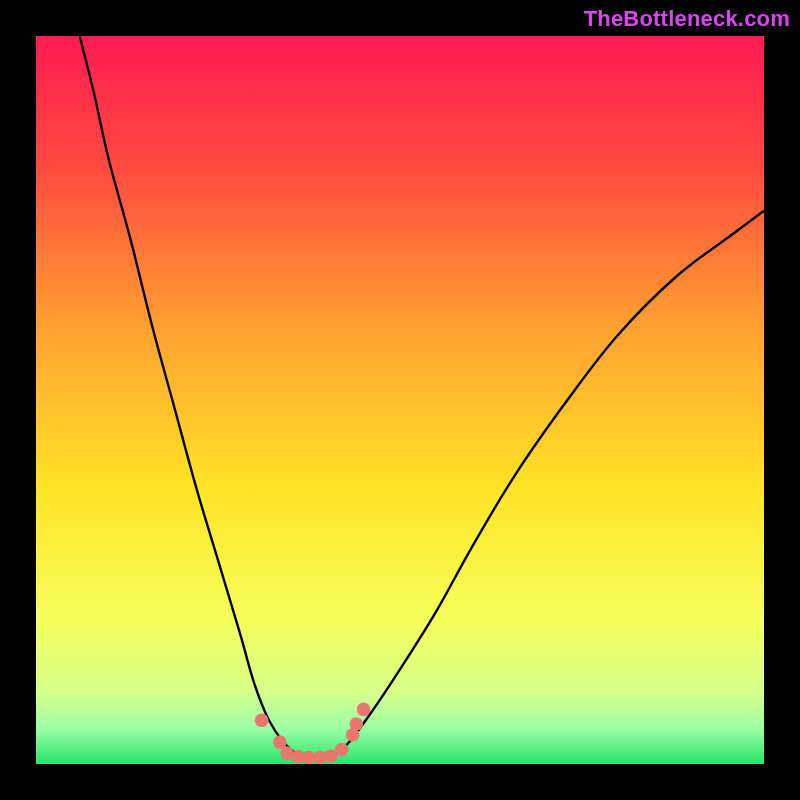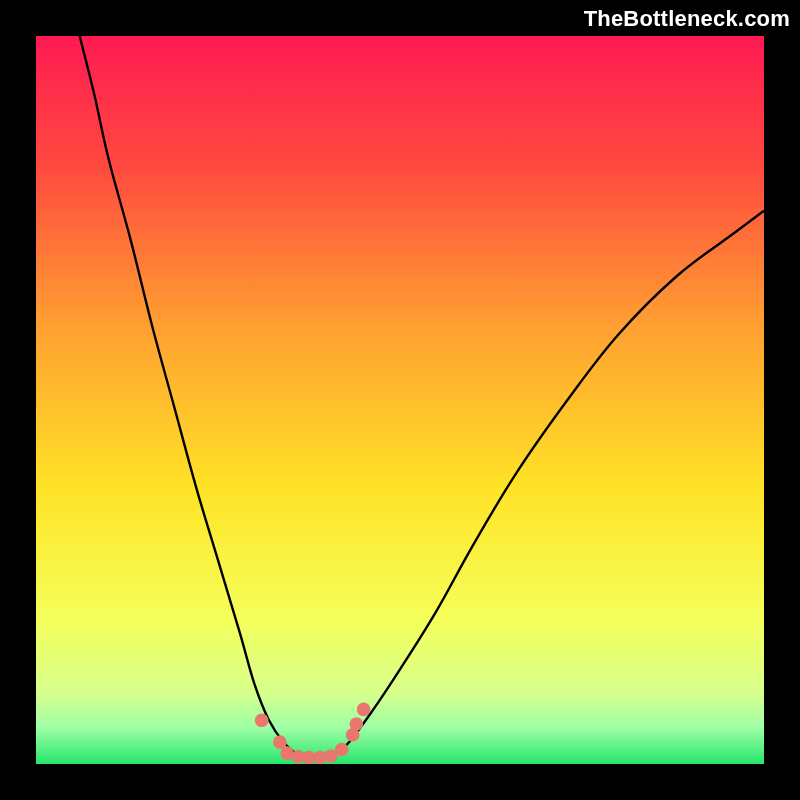--- a/index.html
+++ b/index.html
@@ -25,21 +25,21 @@
     width: 728px;
     height: 728px;
   }
   .watermark {
     position: absolute;
     top: 6px;
     right: 10px;
     font-family: Arial, Helvetica, sans-serif;
     font-size: 22px;
     font-weight: 600;
-    color: #ffffff;
+    color: #d946ef;
     letter-spacing: 0.2px;
     user-select: none;
   }
   svg { display: block; }
 </style>
 </head>
 <body>
 
 <div class="chart-frame">
   <svg class="plot-area" viewBox="0 0 728 728" width="728" height="728" preserveAspectRatio="none">

